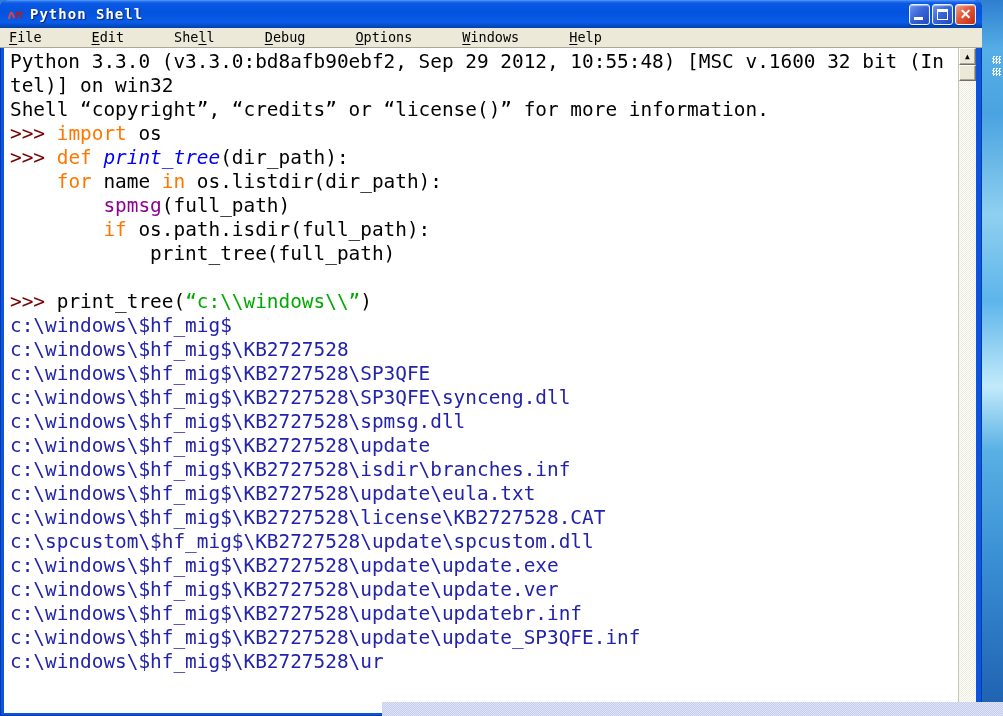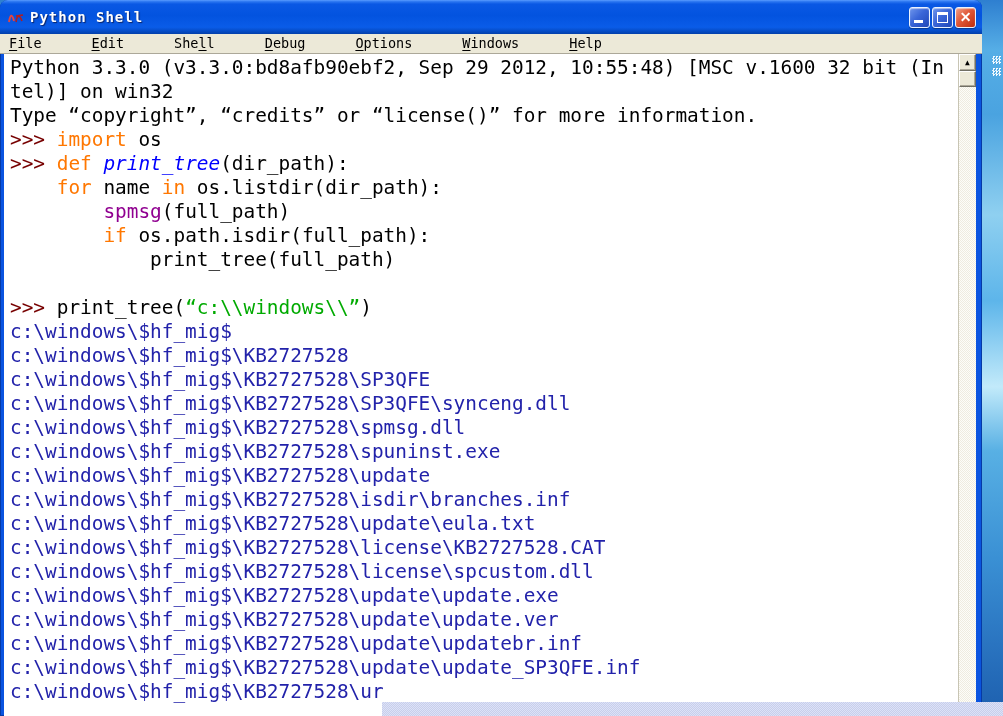--- a/index.html
+++ b/index.html
@@ -9,21 +9,21 @@
     background:linear-gradient(180deg,#2e7fd0 0%,#56aee6 7%,#4aa3e0 16%,
       #8fd0f0 30%,#5db5ea 42%,#c2eafa 54%,#58b0e4 63%,#3a90d4 78%,
       #2a74c0 90%,#1d5fae 100%); }
 
   
   .window { position:absolute; left:0; top:0; width:982px; height:716px;
     background:#0a54e0; border-radius:8px 8px 0 0;
     box-shadow:0 0 0 1px #063aa6 inset; }
 
   
-  .titlebar { position:relative; height:34px; display:flex; align-items:center;
+  .titlebar { position:relative; height:28px; display:flex; align-items:center;
     padding:0 6px 0 7px; border-radius:8px 8px 0 0;
     background:linear-gradient(180deg,#5a9cff 0%,#2a75f0 5%,#0a58e4 12%,
       #0353df 45%,#0a5ce8 80%,#0345b8 96%,#033fa8 100%); }
   .app-icon { width:18px; height:16px; margin-right:5px; flex:0 0 auto; }
   .title-text { color:#fff; font-weight:bold; font-size:14px; letter-spacing:1px;
     font-family:"DejaVu Sans Mono", monospace; text-shadow:1px 1px 1px #0a246a; }
   .tb-buttons { margin-left:auto; display:flex; gap:2px; }
   .tb-btn { width:21px; height:21px; border-radius:3px; border:1px solid #eaf2ff;
     position:relative; cursor:default;
     background:linear-gradient(135deg,#6f96ec 0%,#3a66d8 45%,#1f47b8 100%);
@@ -111,40 +111,39 @@
       <div class="menu-item"><u>D</u>ebug</div>
       <div class="menu-item"><u>O</u>ptions</div>
       <div class="menu-item"><u>W</u>indows</div>
       <div class="menu-item"><u>H</u>elp</div>
     </div>
 
   <div class="content">
     <div class="text-area">
         <div class="line"><span class="c-plain">Python 3.3.0 (v3.3.0:bd8afb90ebf2, Sep 29 2012, 10:55:48) [MSC v.1600 32 bit (In</span></div>
         <div class="line"><span class="c-plain">tel)] on win32</span></div>
-        <div class="line"><span class="c-plain">Type “copyright”, “credits” or “license()” for more information.</span></div>
+        <div class="line"><span class="c-plain">Shell “copyright”, “credits” or “license()” for more information.</span></div>
         <div class="line"><span class="c-prompt">&gt;&gt;&gt; </span><span class="c-kw">import</span><span class="c-plain"> os</span></div>
         <div class="line"><span class="c-prompt">&gt;&gt;&gt; </span><span class="c-kw">def</span><span class="c-plain"> </span><span class="c-def">print_tree</span><span class="c-plain">(dir_path):</span></div>
         <div class="line"><span class="c-plain">    </span><span class="c-kw">for</span><span class="c-plain"> name </span><span class="c-kw">in</span><span class="c-plain"> os.listdir(dir_path):</span></div>
         <div class="line"><span class="c-plain">        </span><span class="c-builtin">spmsg</span><span class="c-plain">(full_path)</span></div>
         <div class="line"><span class="c-plain">        </span><span class="c-kw">if</span><span class="c-plain"> os.path.isdir(full_path):</span></div>
         <div class="line"><span class="c-plain">            print_tree(full_path)</span></div>
         <div class="line">&nbsp;</div>
         <div class="line"><span class="c-prompt">&gt;&gt;&gt; </span><span class="c-plain">print_tree(</span><span class="c-str">“c:\\windows\\”</span><span class="c-plain">)</span></div>
         <div class="line"><span class="c-out">c:\windows\$hf_mig$</span></div>
         <div class="line"><span class="c-out">c:\windows\$hf_mig$\KB2727528</span></div>
         <div class="line"><span class="c-out">c:\windows\$hf_mig$\KB2727528\SP3QFE</span></div>
         <div class="line"><span class="c-out">c:\windows\$hf_mig$\KB2727528\SP3QFE\synceng.dll</span></div>
         <div class="line"><span class="c-out">c:\windows\$hf_mig$\KB2727528\spmsg.dll</span></div>
-        <div class="line"><span class="c-out">c:\windows\$hf_mig$\KB2727528\spuninst.exe</span></div>
         <div class="line"><span class="c-out">c:\windows\$hf_mig$\KB2727528\update</span></div>
         <div class="line"><span class="c-out">c:\windows\$hf_mig$\KB2727528\isdir\branches.inf</span></div>
         <div class="line"><span class="c-out">c:\windows\$hf_mig$\KB2727528\update\eula.txt</span></div>
         <div class="line"><span class="c-out">c:\windows\$hf_mig$\KB2727528\license\KB2727528.CAT</span></div>
-        <div class="line"><span class="c-out">c:\windows\$hf_mig$\KB2727528\license\spcustom.dll</span></div>
+        <div class="line"><span class="c-out">c:\spcustom\$hf_mig$\KB2727528\update\spcustom.dll</span></div>
         <div class="line"><span class="c-out">c:\windows\$hf_mig$\KB2727528\update\update.exe</span></div>
         <div class="line"><span class="c-out">c:\windows\$hf_mig$\KB2727528\update\update.ver</span></div>
         <div class="line"><span class="c-out">c:\windows\$hf_mig$\KB2727528\update\updatebr.inf</span></div>
         <div class="line"><span class="c-out">c:\windows\$hf_mig$\KB2727528\update\update_SP3QFE.inf</span></div>
         <div class="line"><span class="c-out">c:\windows\$hf_mig$\KB2727528\ur</span></div>
       </div>
     <div class="scrollbar">
       <div class="sb-btn sb-up">
         <span>▲</span>
       </div>

